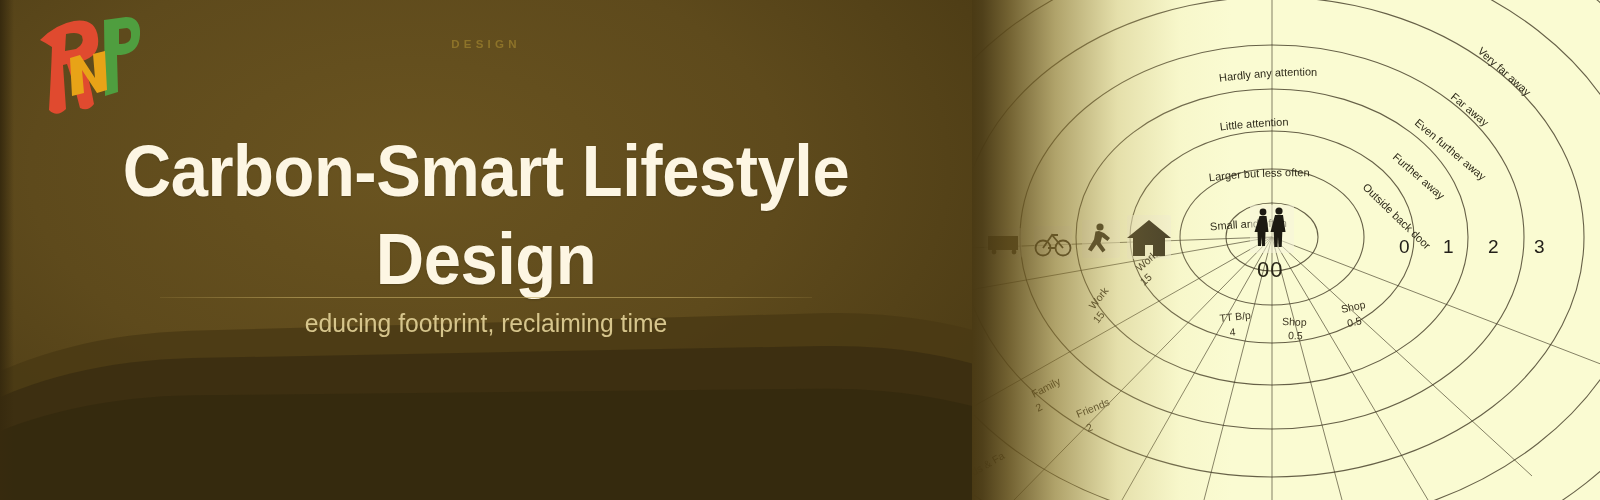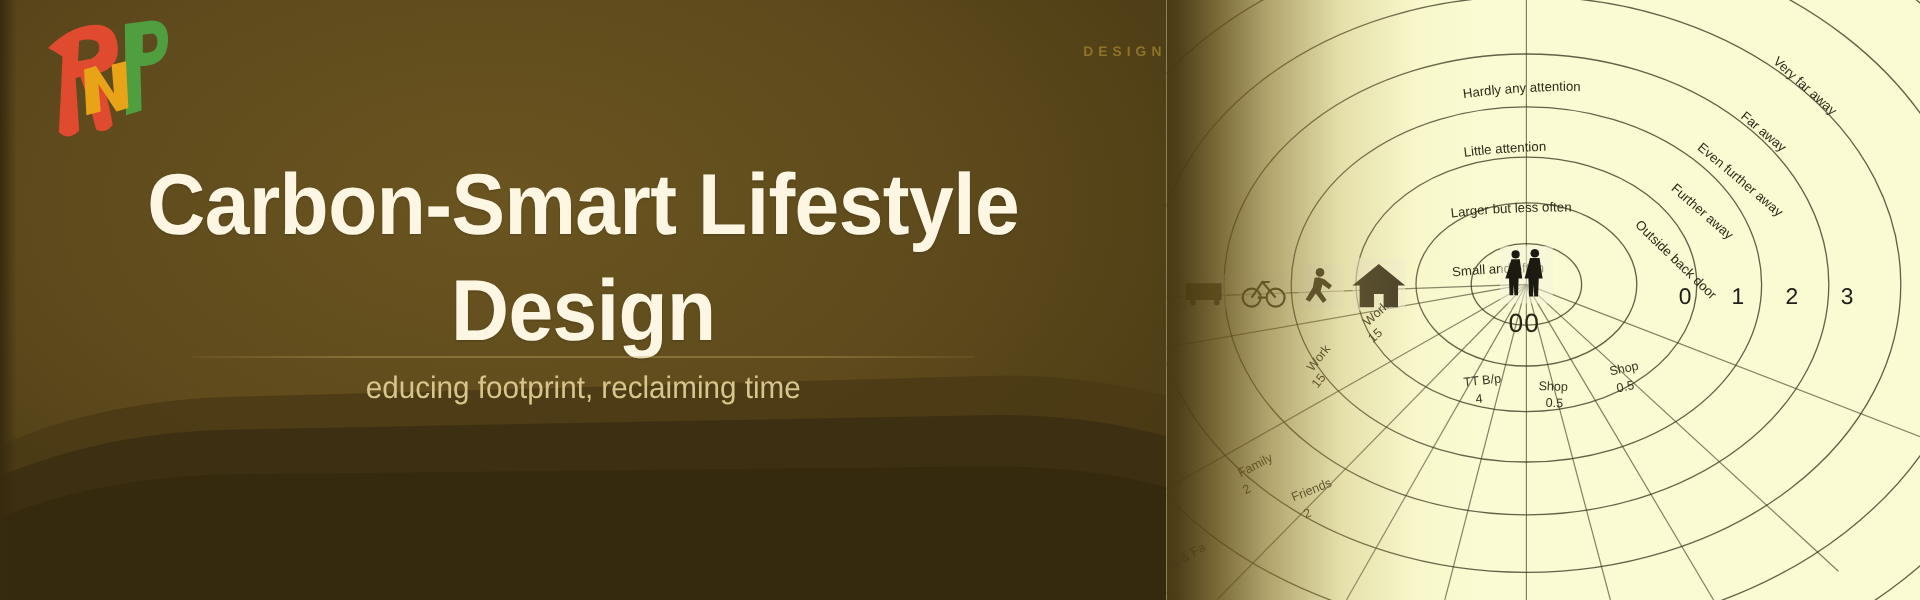--- a/index.html
+++ b/index.html
@@ -32,21 +32,21 @@
   #band3 { top:392px; height:320px; background:#352a0f; opacity:.95; transform:rotate(-0.6deg); }
 
   
   #logo {
     position:absolute; left:22px; top:8px; width:118px; height:108px;
   }
   #logo svg { width:118px; height:108px; display:block; }
 
   
   #eyebrow {
-    position:absolute; top:38px; left:0; width:972px; text-align:right;
+    position:absolute; top:38px; left:0; width:972px; text-align:center;
     font-size:11.5px; font-weight:700; letter-spacing:4.2px;
     color:#8d7329;
   }
 
   
   #title {
     position:absolute; top:128px; left:0; width:972px; text-align:center;
     font-family:"Liberation Sans Narrow","Liberation Sans", sans-serif;
     font-size:72px; line-height:1.22; font-weight:700;
     letter-spacing:-0.5px;

